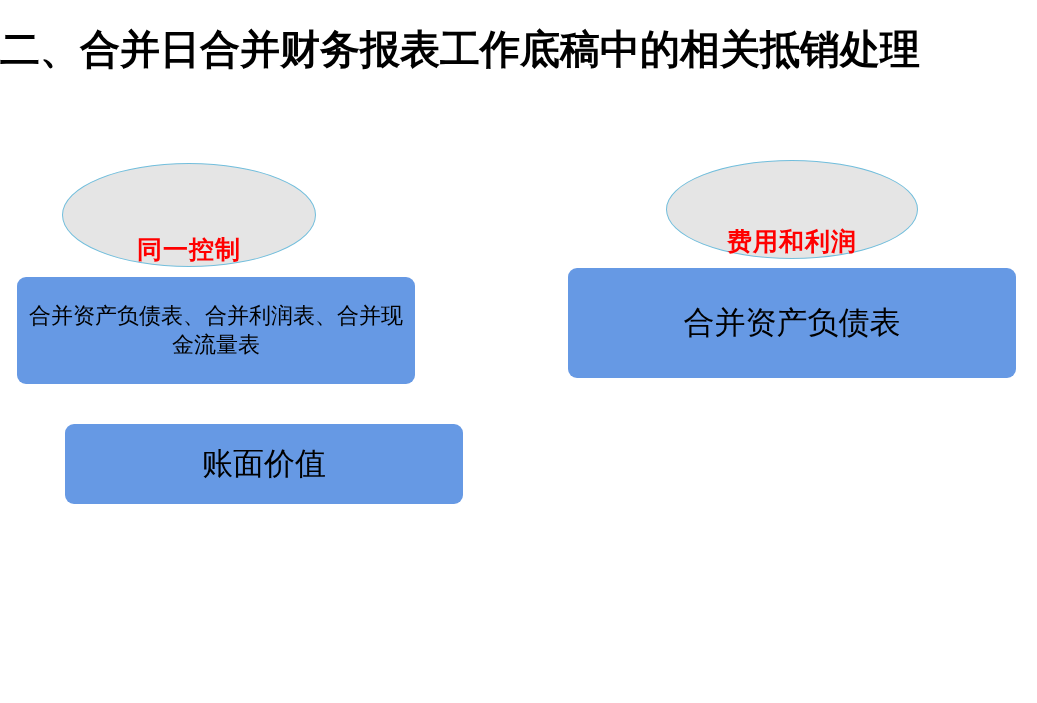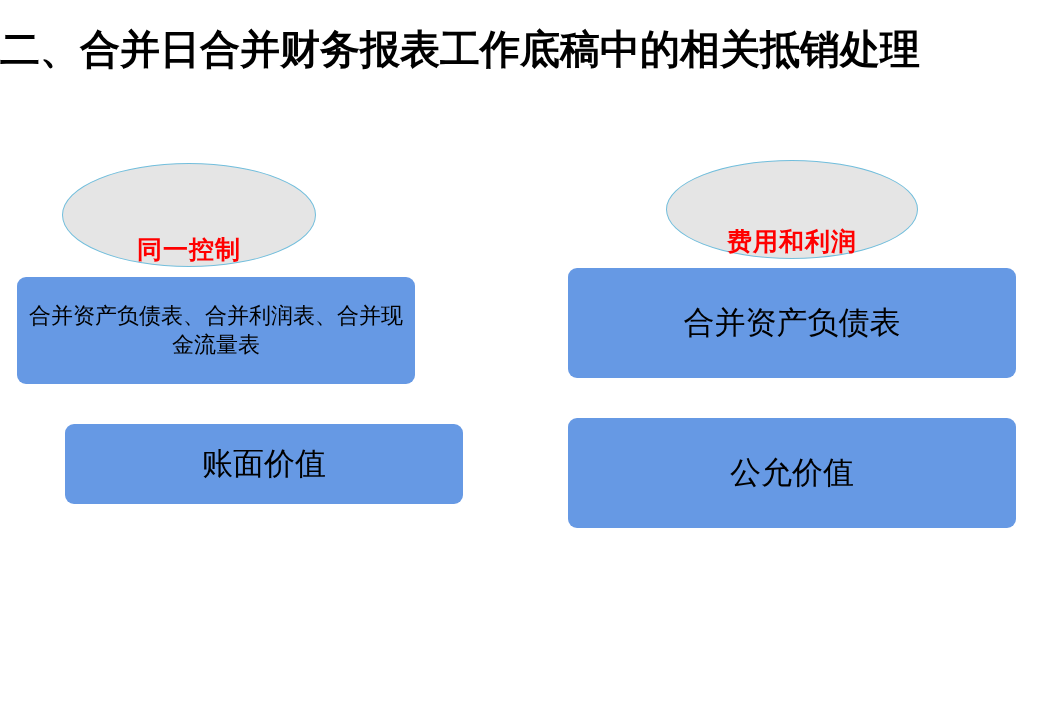--- a/index.html
+++ b/index.html
@@ -125,19 +125,16 @@
   </div>
 
   <div class="ellipse" id="ellipse-right">
     <span class="ellipse-label">费用和利润</span>
   </div>
 
   <div class="bluebox" id="box-right-1">
     <span class="bluebox-label">合并资产负债表</span>
   </div>
 
-  <div class="bluebox" id="box-right-2">
-    <span class="bluebox-label">公允价值</span>
-  </div>
 
 
 
 </div>
 
 </body></html>

